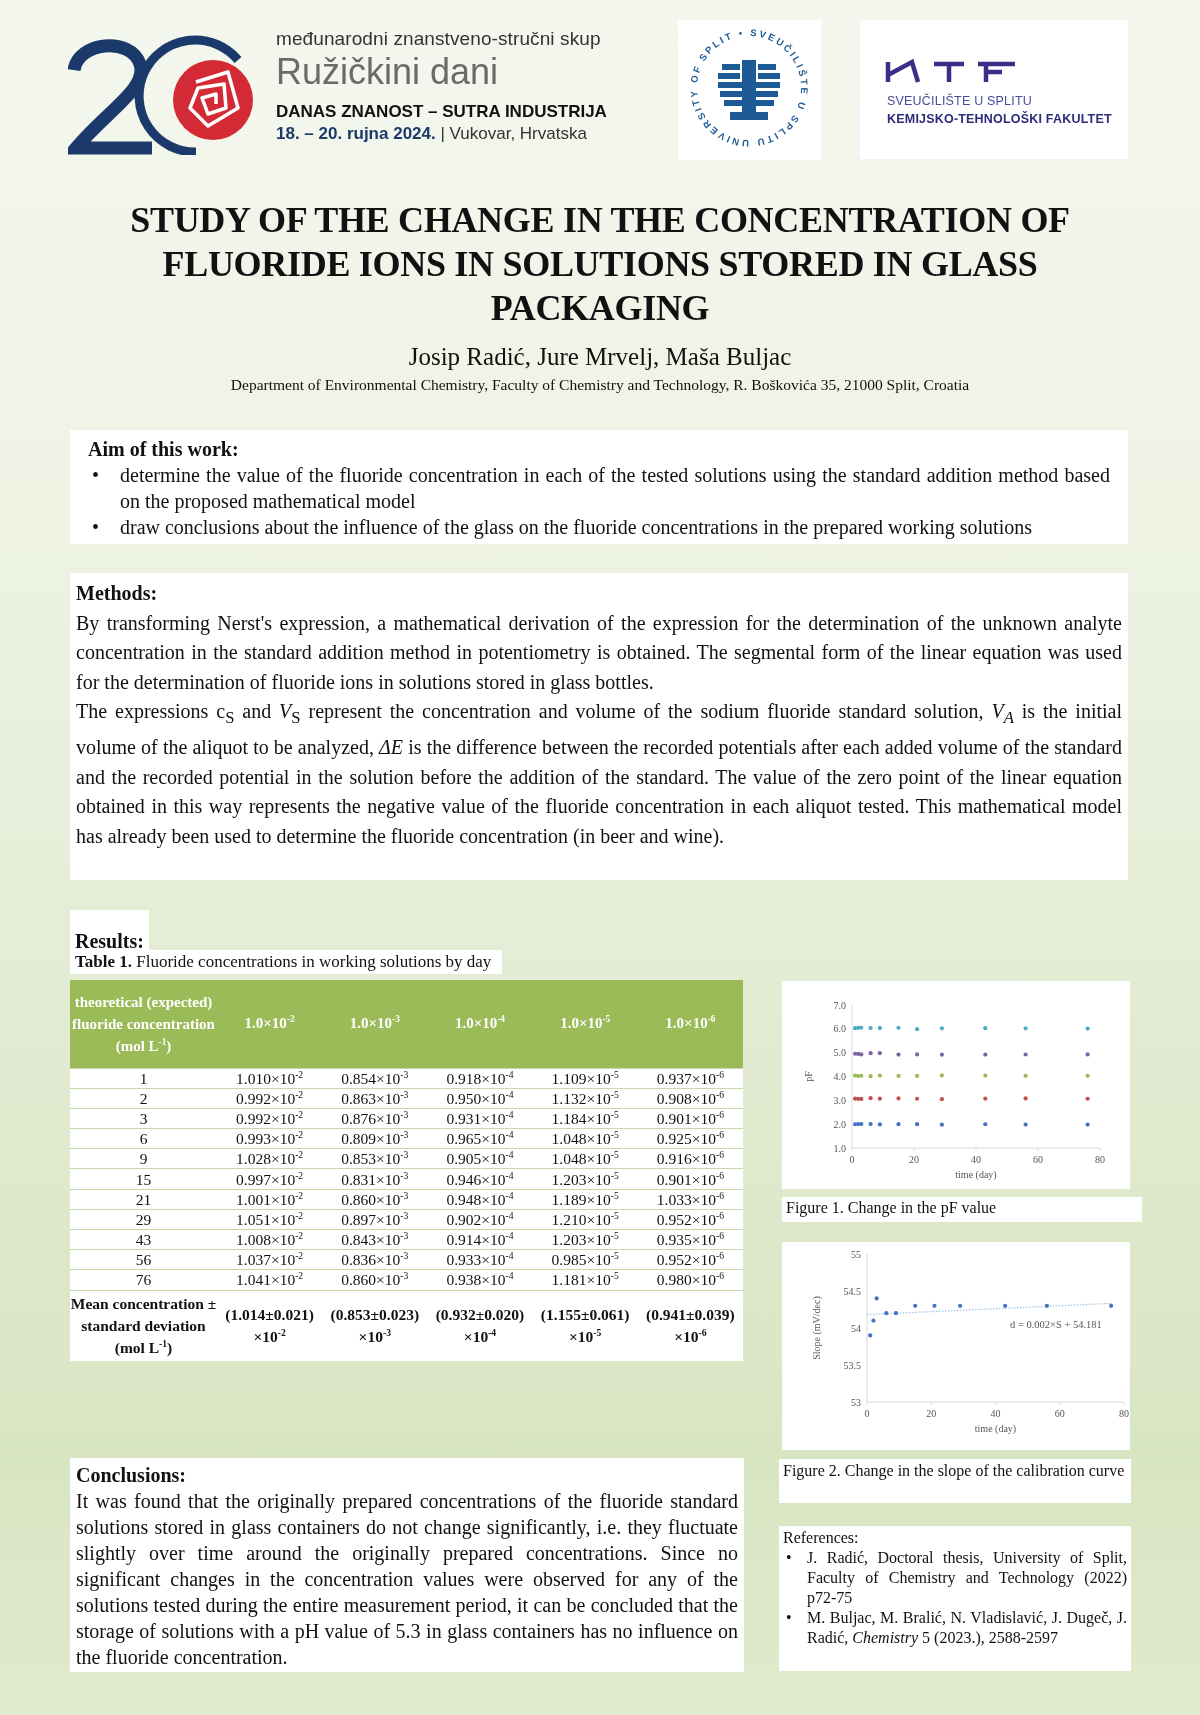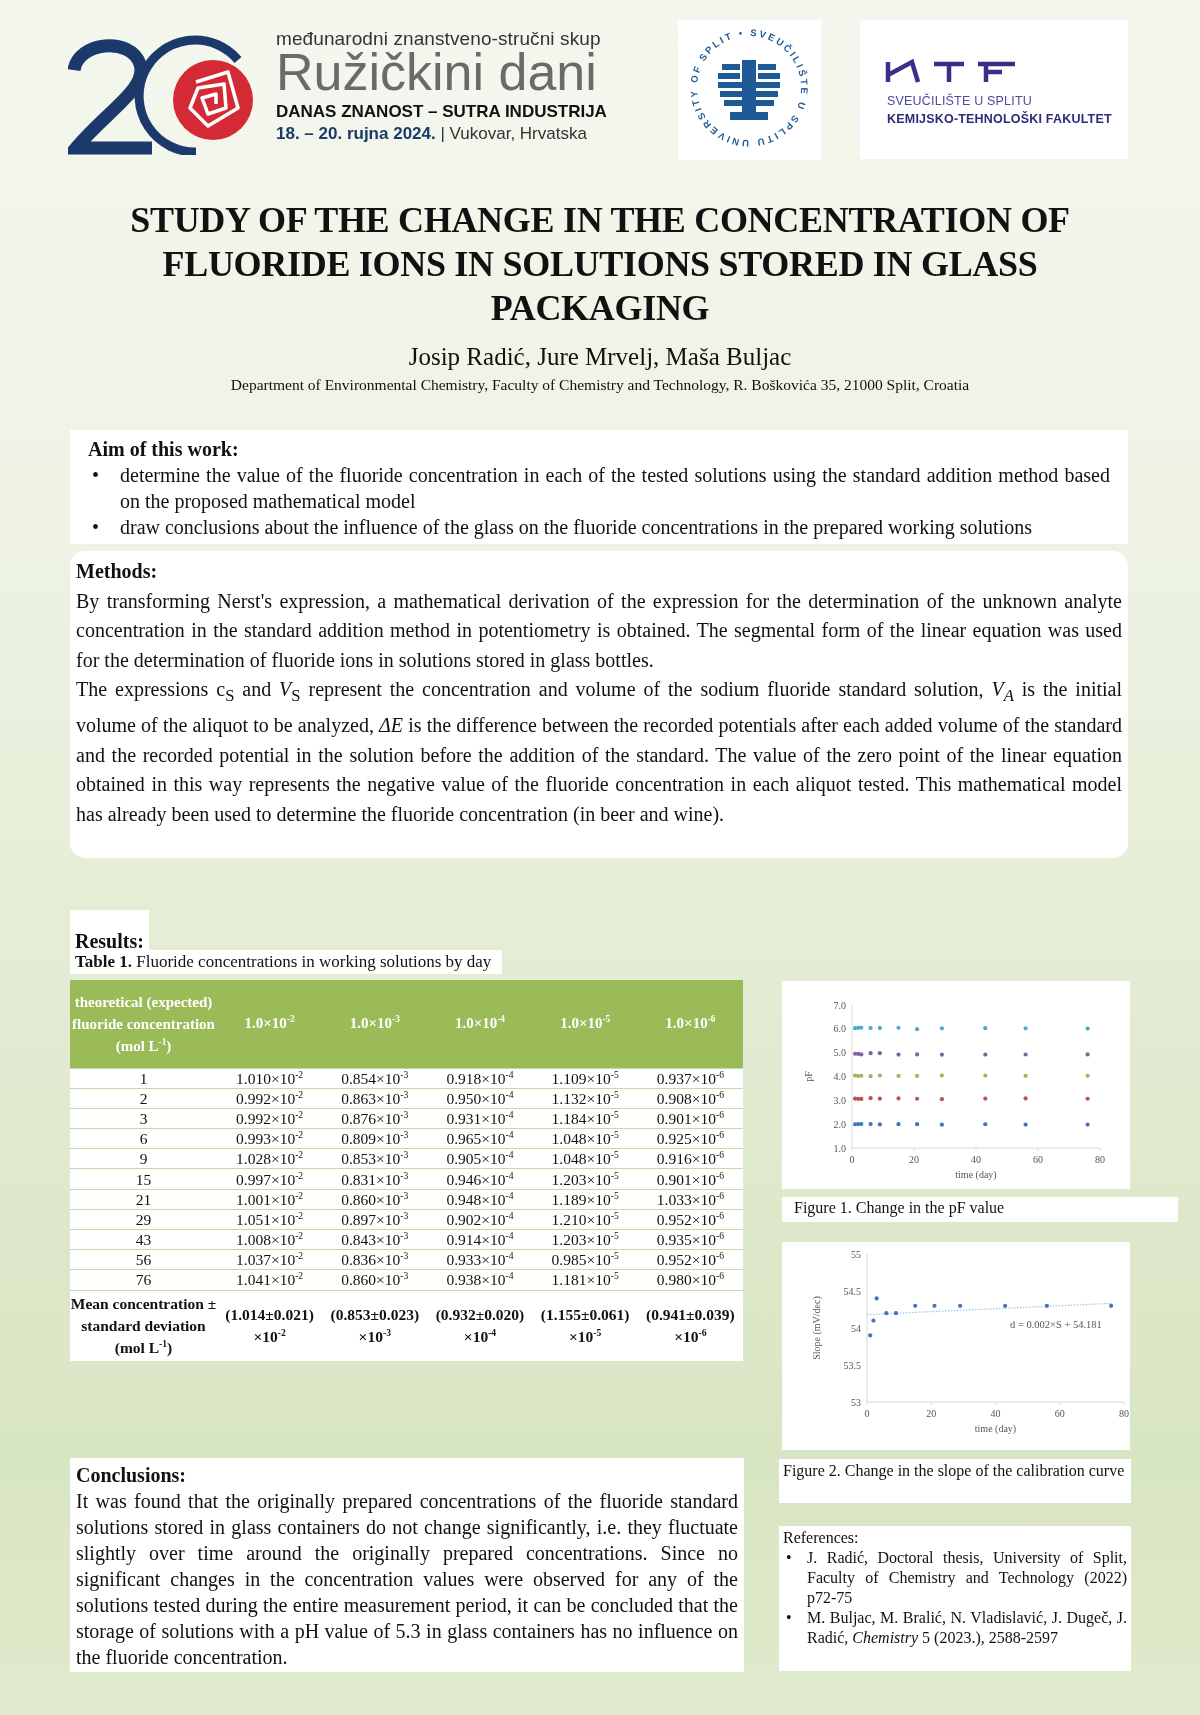--- a/index.html
+++ b/index.html
@@ -11,21 +11,21 @@
     position: relative;
     overflow: hidden;
   }
   .abs { position: absolute; }
   .white { background: #fff; }
 
   
   #logo-20 { left: 68px; top: 30px; width: 200px; height: 125px; }
   #conf-text { left: 276px; top: 28px; width: 340px; font-family: "Liberation Sans", sans-serif; }
   #conf-text .l1 { font-size: 19px; color: #333; letter-spacing: 0.1px; }
-  #conf-text .l2 { font-size: 52px; color: #6a6a6a; line-height: 48px; margin-top: -2px; }
+  #conf-text .l2 { font-size: 36px; color: #6a6a6a; line-height: 48px; margin-top: -2px; }
   #conf-text .l3 { font-size: 17px; color: #111; font-weight: bold; margin-top: 6px; }
   #conf-text .l4 { font-size: 17px; color: #1b3a6b; margin-top: 2px; }
   #conf-text .l4 b { font-weight: bold; }
   #conf-text .l4 span.rest { font-weight: normal; color: #333; }
 
   #unist-logo { left: 678px; top: 20px; width: 143px; height: 140px; background: #fff; }
   #ktf-logo { left: 860px; top: 20px; width: 268px; height: 139px; background: #fff; font-family: "Liberation Sans", sans-serif; }
   #ktf-logo .sub1 { position: absolute; left: 27px; top: 74px; font-size: 12.5px; color: #4a4a9a; letter-spacing: 0.2px; }
   #ktf-logo .sub2 { position: absolute; left: 27px; top: 92px; font-size: 12.5px; color: #2c2c7a; font-weight: bold; letter-spacing: 0.2px; }
 
@@ -35,41 +35,41 @@
   #affil { left: 100px; top: 376px; width: 1000px; text-align: center; font-size: 15.5px; }
 
   
   #aim { left: 70px; top: 430px; width: 1058px; height: 114px; padding: 6px 18px; font-size: 20px; line-height: 26px; }
   #aim h3 { font-size: 20px; font-weight: bold; }
   #aim ul { list-style: none; }
   #aim li { position: relative; padding-left: 32px; text-align: justify; }
   #aim li::before { content: "•"; position: absolute; left: 4px; }
 
   
-  #methods { left: 70px; top: 551px; width: 1058px; height: 307px; padding: 6px 6px; font-size: 20px; line-height: 29.6px; text-align: justify; border-radius: 15px; }
+  #methods { left: 70px; top: 573px; width: 1058px; height: 307px; padding: 6px 6px; font-size: 20px; line-height: 29.6px; text-align: justify; }
   #methods h3 { font-size: 20px; font-weight: bold; }
   #methods i { font-style: italic; }
 
   
   #results-h { left: 70px; top: 910px; padding: 20px 5px; font-size: 20px; font-weight: bold; }
   #table-cap { left: 70px; top: 950px; width: 432px; padding: 2px 5px; font-size: 17px; }
   #table-cap b { font-weight: bold; }
 
   #tbl { left: 70px; top: 980px; width: 673px; border-collapse: collapse; font-size: 15.5px; background: #fff; }
   #tbl td, #tbl th { text-align: center; padding: 0 2px; }
   #tbl thead th { background: #9bbb59; color: #fff; font-weight: bold; font-size: 15px; }
   #tbl thead th.first { width: 147px; line-height: 22px; padding: 2px 0; height: 88px; }
   #tbl tbody tr.row td { border-top: 1.5px solid #c8d9a9; height: 20.2px; line-height: 19px; }
   #tbl tbody tr.sub td { height: 40px; line-height: 19px; }
   #tbl tbody tr.mean td { font-weight: bold; line-height: 22px; border-top: 1.5px solid #c8d9a9; padding: 2px 0; }
   sup { font-size: 0.62em; vertical-align: super; line-height: 0; }
 
   
   #fig1-box { left: 782px; top: 981px; width: 348px; height: 208px; }
-  #fig1-cap { left: 782px; top: 1197px; width: 396px; height: 25px; padding: 2px 12px; font-size: 16px; }
+  #fig1-cap { left: 782px; top: 1197px; width: 360px; height: 25px; padding: 2px 4px; font-size: 16px; }
   #fig2-box { left: 782px; top: 1242px; width: 348px; height: 208px; }
   #fig2-cap { left: 779px; top: 1459px; width: 352px; height: 44px; padding: 2px 4px; font-size: 16px; line-height: 20px; }
   #refs { left: 779px; top: 1526px; width: 352px; height: 145px; padding: 2px 4px; font-size: 16px; line-height: 20px; }
   #refs ul { list-style: none; }
   #refs li { position: relative; padding-left: 24px; text-align: justify; }
   #refs li::before { content: "•"; position: absolute; left: 3px; }
   #refs i { font-style: italic; }
 
   .chart-svg text { font-family: "Liberation Serif", serif; fill: #555; }
 

